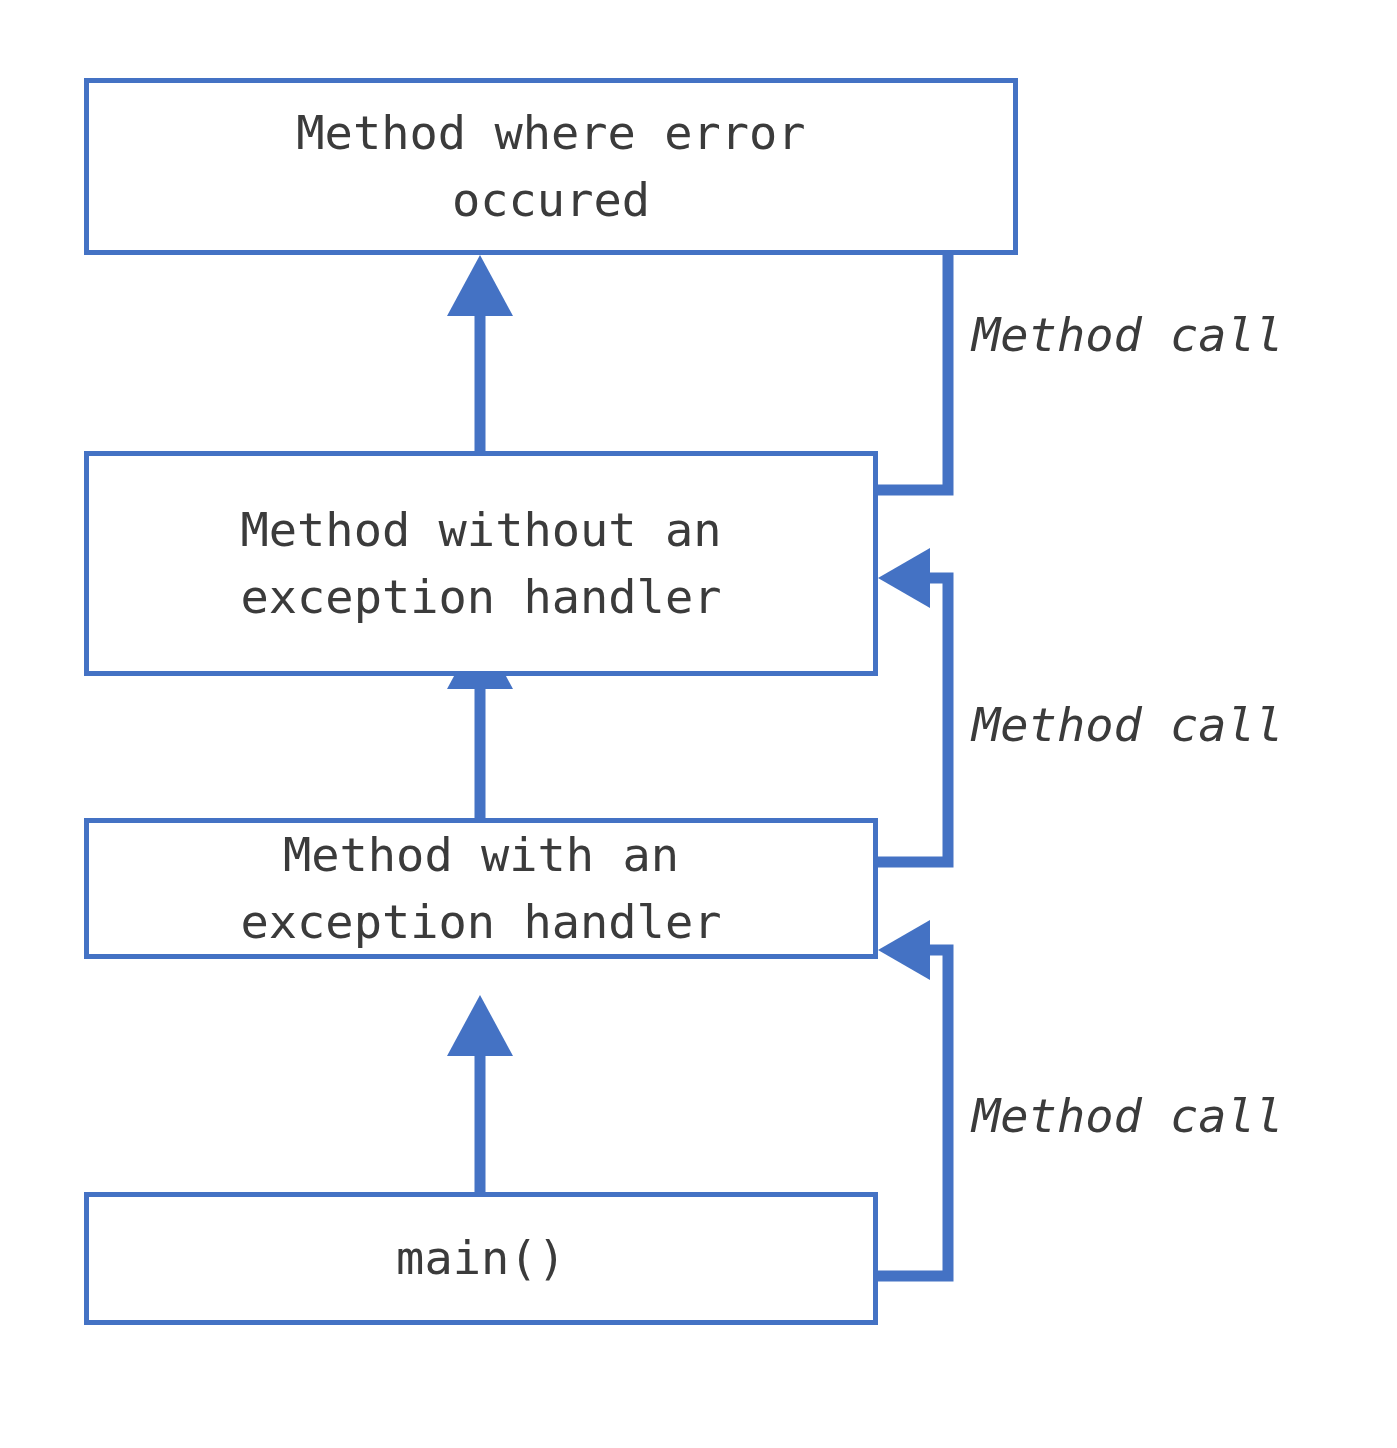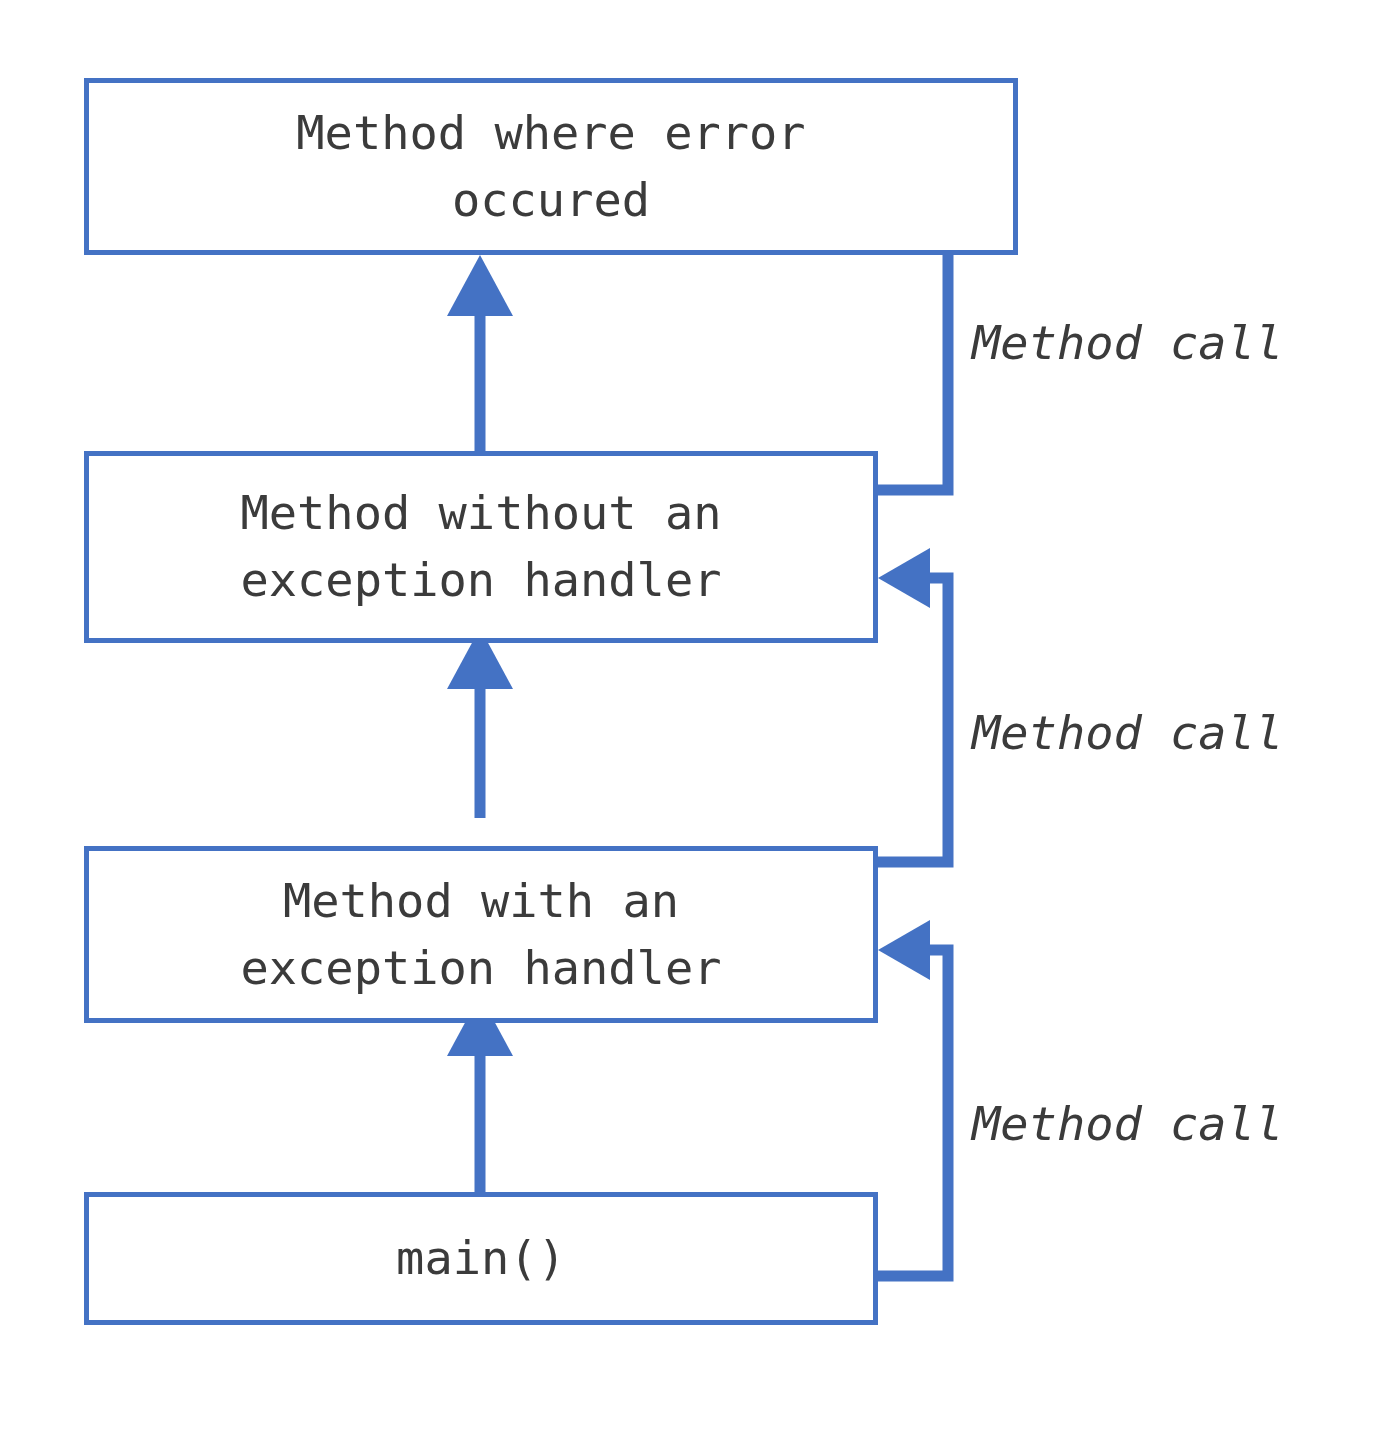--- a/index.html
+++ b/index.html
@@ -44,21 +44,20 @@
     letter-spacing: 0px;
   }
   .edge-label {
     position: absolute;
     font-family: "DejaVu Sans Mono", "Liberation Mono", monospace;
     font-style: italic;
     font-size: 47px;
     line-height: 1;
     color: #3b3b3b;
     white-space: nowrap;
-    margin-top: 8px;
   }
 </style>
 </head>
 <body>
 
 <div id="diagram-root">
 
   <svg id="diagram-svg" viewBox="0 0 1397 1448" xmlns="http://www.w3.org/2000/svg">
 
     <g>
@@ -90,26 +89,26 @@
       <path d="M 878 1276 L 948 1276 L 948 950 L 921 950" fill="none" stroke="#4472C4" stroke-width="11" stroke-linejoin="miter"></path>
       <polygon points="878,950 930,920 930,980" fill="#4472C4"></polygon>
     </g>
   </svg>
 
   <div class="node-box" style="left:84px; top:78px; width:934px; height:177px;">
     <span class="node-label">Method where error
 occured</span>
   </div>
 
-  <div class="node-box" style="left:84px; top:451px; width:794px; height:192px;">
+  <div class="node-box" style="left:84px; top:451px; width:794px; height:225px;">
     <span class="node-label">Method without an
 exception handler</span>
   </div>
 
-  <div class="node-box" style="left:84px; top:846px; width:794px; height:177px;">
+  <div class="node-box" style="left:84px; top:818px; width:794px; height:141px;">
     <span class="node-label">Method with an
 exception handler</span>
   </div>
 
   <div class="node-box" style="left:84px; top:1192px; width:794px; height:133px;">
     <span class="node-label">main()</span>
   </div>
 
   <span class="edge-label" style="left:972px; top:311px;">Method call</span>
 

